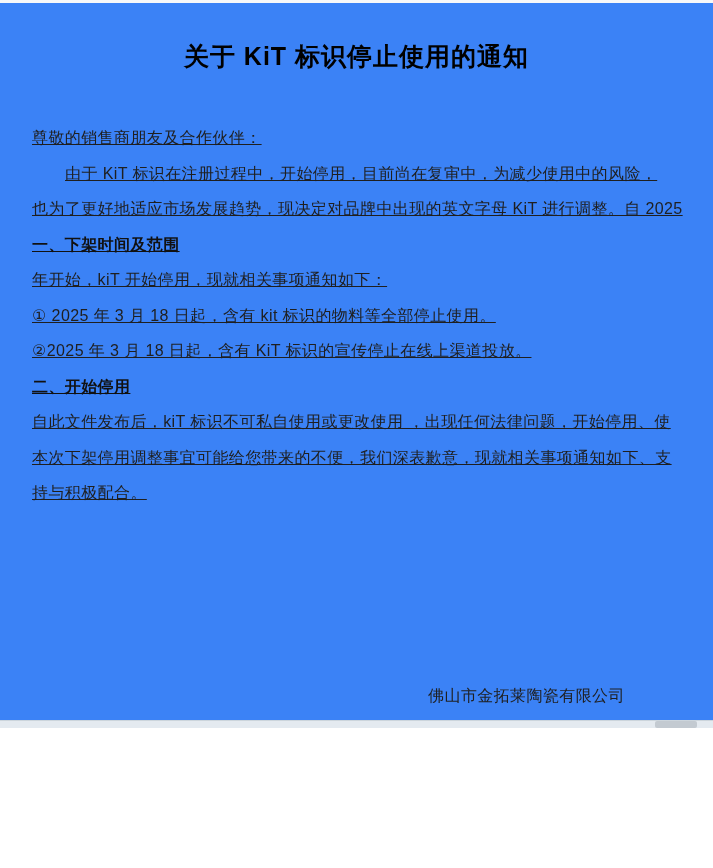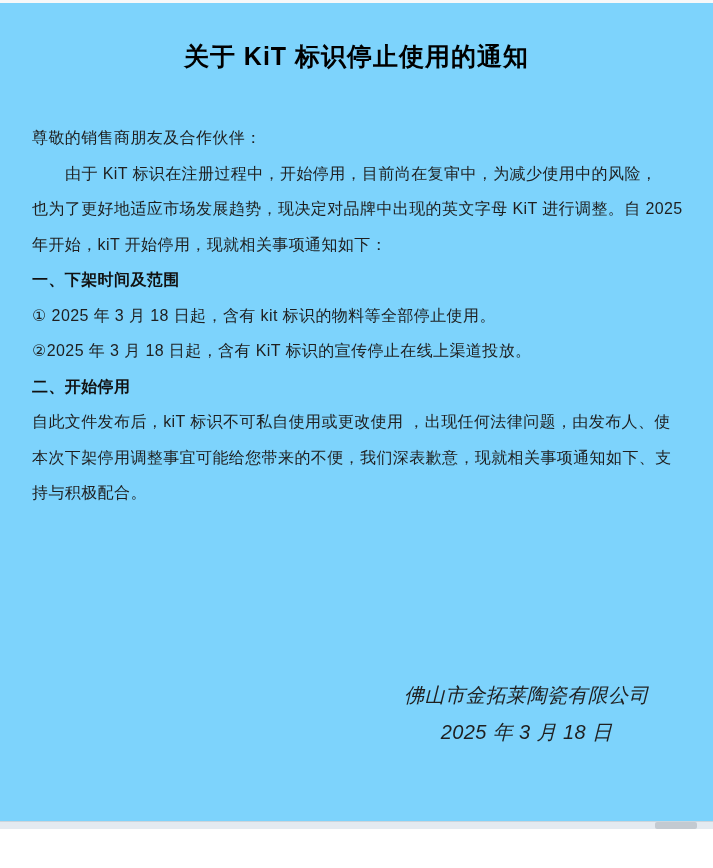--- a/index.html
+++ b/index.html
@@ -3,22 +3,22 @@
 <meta charset="utf-8">
 <style>
   html, body {
     margin: 0;
     padding: 0;
     background: #ffffff;
   }
   .page {
     position: relative;
     width: 713px;
-    height: 829px;
-    background: #7dd3fc;
+    height: 728px;
+    background: #3b82f6;
     overflow: hidden;
     font-family: "Liberation Sans", "DejaVu Sans", sans-serif;
     color: #1f1f1f;
   }
   .top-edge {
     position: absolute;
     top: 0; left: 0; right: 0;
     height: 3px;
     background: #f7f8f9;
   }
@@ -40,41 +40,41 @@
     position: absolute;
     top: 120px;
     left: 32px;
     width: 650px;
   }
   .bline {
     font-size: 16px;
     line-height: 35.5px;
     letter-spacing: 0.4px;
     white-space: nowrap;
+    text-decoration: underline;
   }
   .indent {
     padding-left: 33px;
   }
   .bold {
     font-weight: 700;
     color: #111111;
   }
   .signature {
     position: absolute;
     top: 677px;
     left: 340px;
     width: 373px;
     text-align: center;
   }
   .sline {
-    font-size: 20px;
+    font-size: 16px;
     line-height: 37px;
     letter-spacing: 0.4px;
     white-space: nowrap;
-    font-style: italic;
   }
   .hscroll {
     position: absolute;
     left: 0;
     right: 0;
     bottom: 0;
     height: 7px;
     background: #e4eaf0;
     border-top: 1px solid #ccd5dc;
   }
@@ -94,26 +94,26 @@
 <div class="page">
 
   <div class="top-edge"></div>
 
   <h1 class="title">关于 KiT 标识停止使用的通知</h1>
 
   <div class="body-text">
     <div class="bline">尊敬的销售商朋友及合作伙伴：</div>
     <div class="bline indent">由于 KiT 标识在注册过程中，开始停用，目前尚在复审中，为减少使用中的风险，</div>
     <div class="bline">也为了更好地适应市场发展趋势，现决定对品牌中出现的英文字母 KiT 进行调整。自 2025</div>
+    <div class="bline bold">一、下架时间及范围</div>
     <div class="bline">年开始，kiT 开始停用，现就相关事项通知如下：</div>
-    <div class="bline bold">一、下架时间及范围</div>
     <div class="bline">① 2025 年 3 月 18 日起，含有 kit 标识的物料等全部停止使用。</div>
     <div class="bline">②2025 年 3 月 18 日起，含有 KiT 标识的宣传停止在线上渠道投放。</div>
     <div class="bline bold">二、开始停用</div>
-    <div class="bline">自此文件发布后，kiT 标识不可私自使用或更改使用 ，出现任何法律问题，由发布人、使</div>
+    <div class="bline">自此文件发布后，kiT 标识不可私自使用或更改使用 ，出现任何法律问题，开始停用、使</div>
     <div class="bline">本次下架停用调整事宜可能给您带来的不便，我们深表歉意，现就相关事项通知如下、支</div>
     <div class="bline">持与积极配合。</div>
   </div>
 
   <div class="signature">
     <div class="sline">佛山市金拓莱陶瓷有限公司</div>
     <div class="sline">2025 年 3 月 18 日</div>
   </div>
 
   <div class="hscroll">

